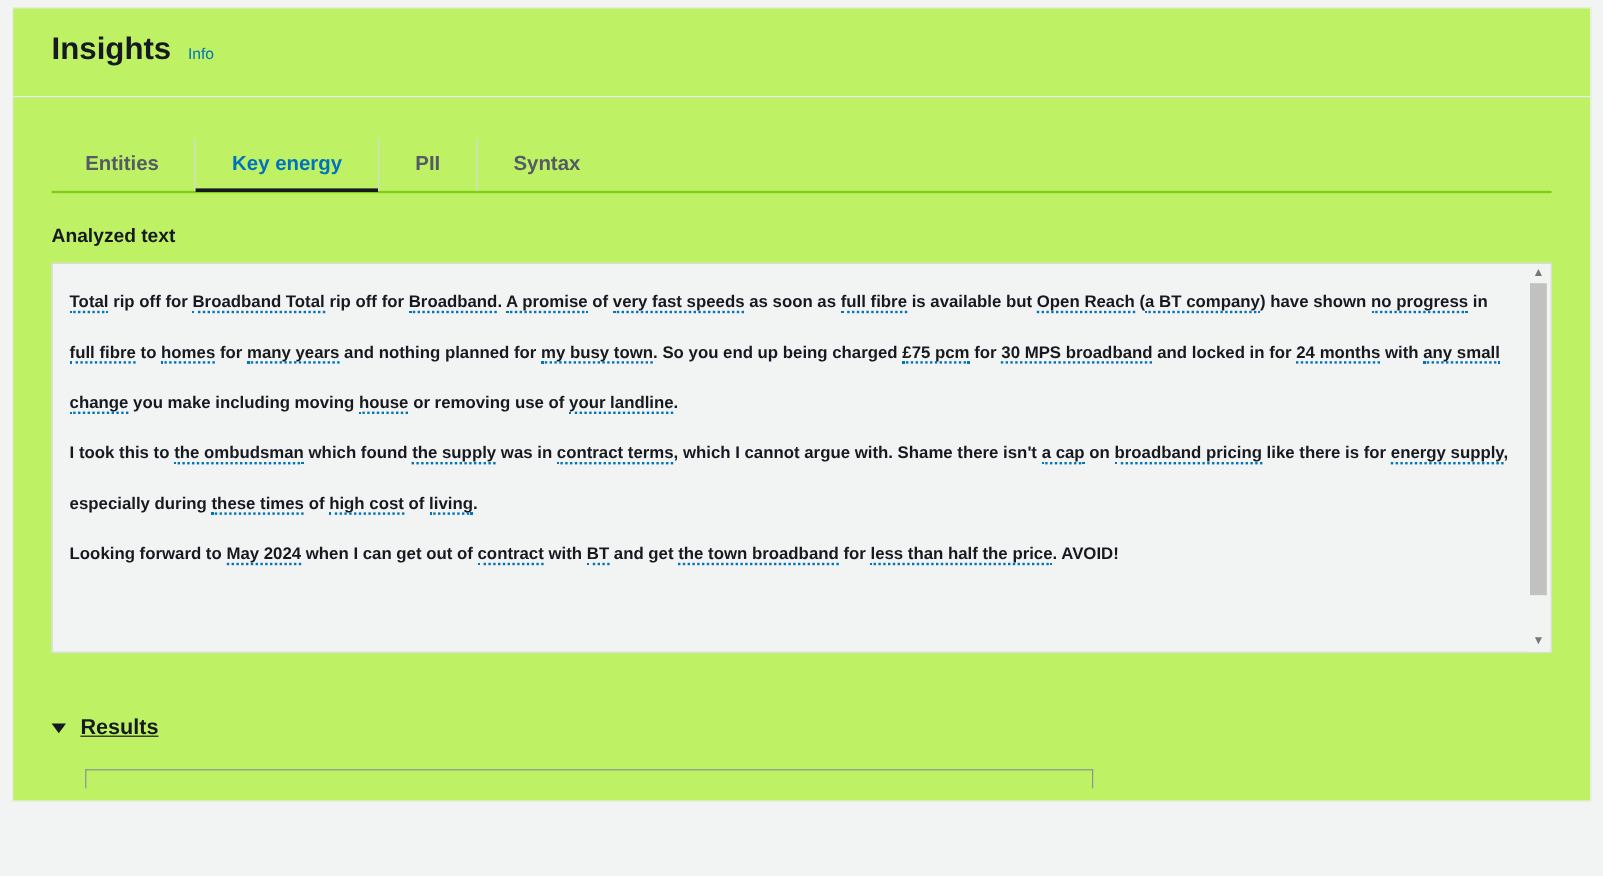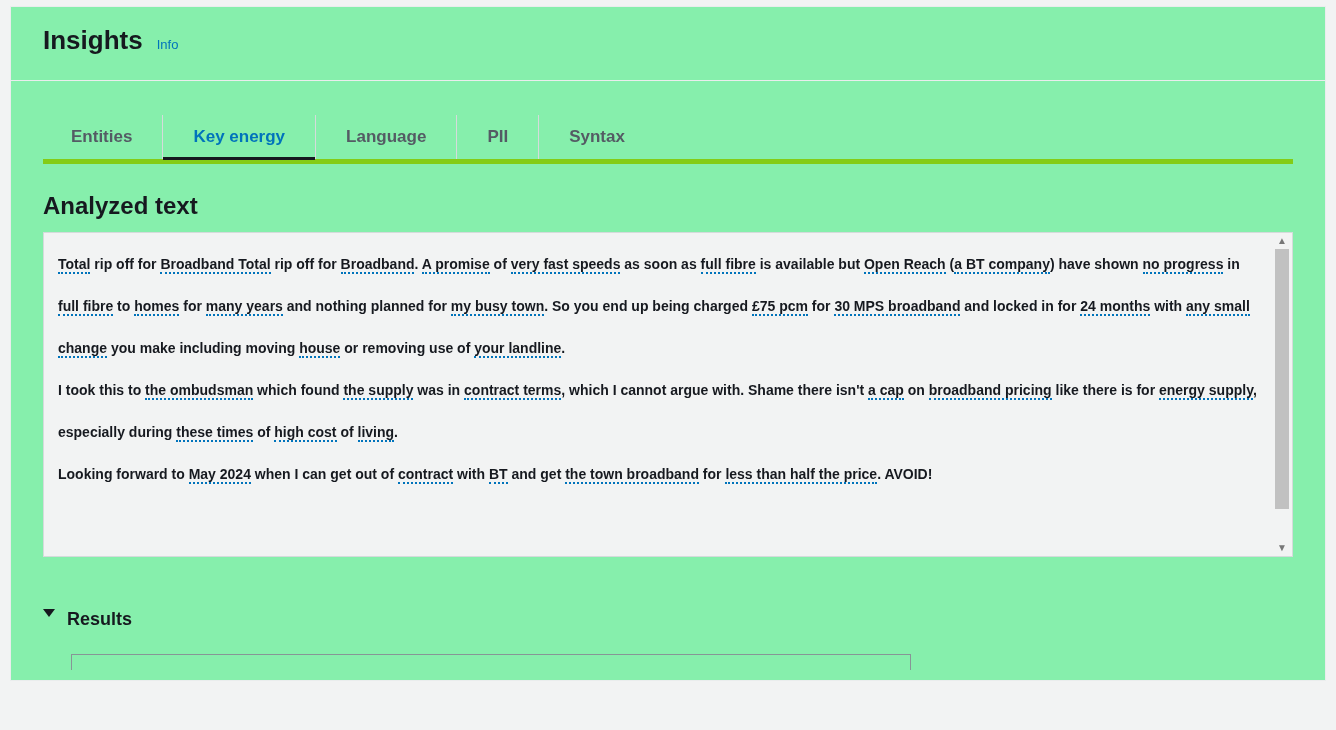--- a/index.html
+++ b/index.html
@@ -8,21 +8,21 @@
     padding: 0;
     font-family: "Amazon Ember", "Helvetica Neue", Arial, sans-serif;
     background: #f2f3f3;
     color: #16191f;
     font-size: 14px;
   }
   .page {
     padding: 0 10px 0 10px;
   }
   .panel {
-    background: #86efac;
+    background: #bef264;
     border: 1px solid #eaeded;
     border-top: 1px solid #eaeded;
     margin-top: 6px;
   }
   .panel-header {
     border-bottom: 1px solid #eaeded;
     padding: 18px 32px 24px 32px;
     display: flex;
     align-items: baseline;
     gap: 14px;
@@ -36,21 +36,21 @@
     color: #0073bb;
     font-size: 13px;
     font-weight: 500;
     cursor: pointer;
   }
   .tabs-wrap {
     padding: 0 32px;
   }
   .tabs {
     display: flex;
-    border-bottom: 5px solid #84cc16;
+    border-bottom: 2px solid #84cc16;
     margin-top: 34px;
     text-align: center;
   }
   .tab {
     padding: 12px 30px;
     font-size: 17px;
     color: #545b64;
     font-weight: 700;
     cursor: pointer;
     border-right: 1px solid #d5dbdb;
@@ -65,21 +65,21 @@
     content: "";
     position: absolute;
     left: 0; right: 0; bottom: -1px;
     height: 3px;
     background: #16191f;
   }
   .content {
     padding: 28px 32px 12px 32px;
   }
   .section-label {
-    font-size: 24px;
+    font-size: 16px;
     font-weight: 700;
     margin: 0 0 12px 0;
   }
   .analyzed-box {
     background: #f2f3f3;
     border: 1px solid #d5dbdb;
     position: relative;
     height: 325px;
     display: flex;
   }
@@ -116,22 +116,24 @@
     width: 14px;
     flex: 0 0 260px;
     border-radius: 0;
   }
   .scroll-space { flex: 1; }
   .results-area {
     padding: 40px 32px 10px 32px;
   }
   .results-toggle {
     display: flex;
+    align-items: center;
     gap: 12px;
     cursor: pointer;
+    text-decoration: underline;
   }
   .tri {
     width: 0; height: 0;
     border-left: 6px solid transparent;
     border-right: 6px solid transparent;
     border-top: 8px solid #16191f;
   }
   .results-label {
     font-size: 18px;
     font-weight: 700;
@@ -153,21 +155,20 @@
 
     <div class="panel-header">
       <h1 class="panel-title">Insights</h1>
       <span class="info-link">Info</span>
     </div>
 
     <div class="tabs-wrap">
       <div class="tabs" id="tabs">
           <div class="tab">Entities</div>
           <div class="tab active">Key energy</div>
-          <div class="tab">Language</div>
           <div class="tab">PII</div>
           <div class="tab">Syntax</div>
         </div>
     </div>
 
     <div class="content">
       <div class="section-label">Analyzed text</div>
 
       <div class="analyzed-box">
         <div class="analyzed-text" id="analyzed-text">

